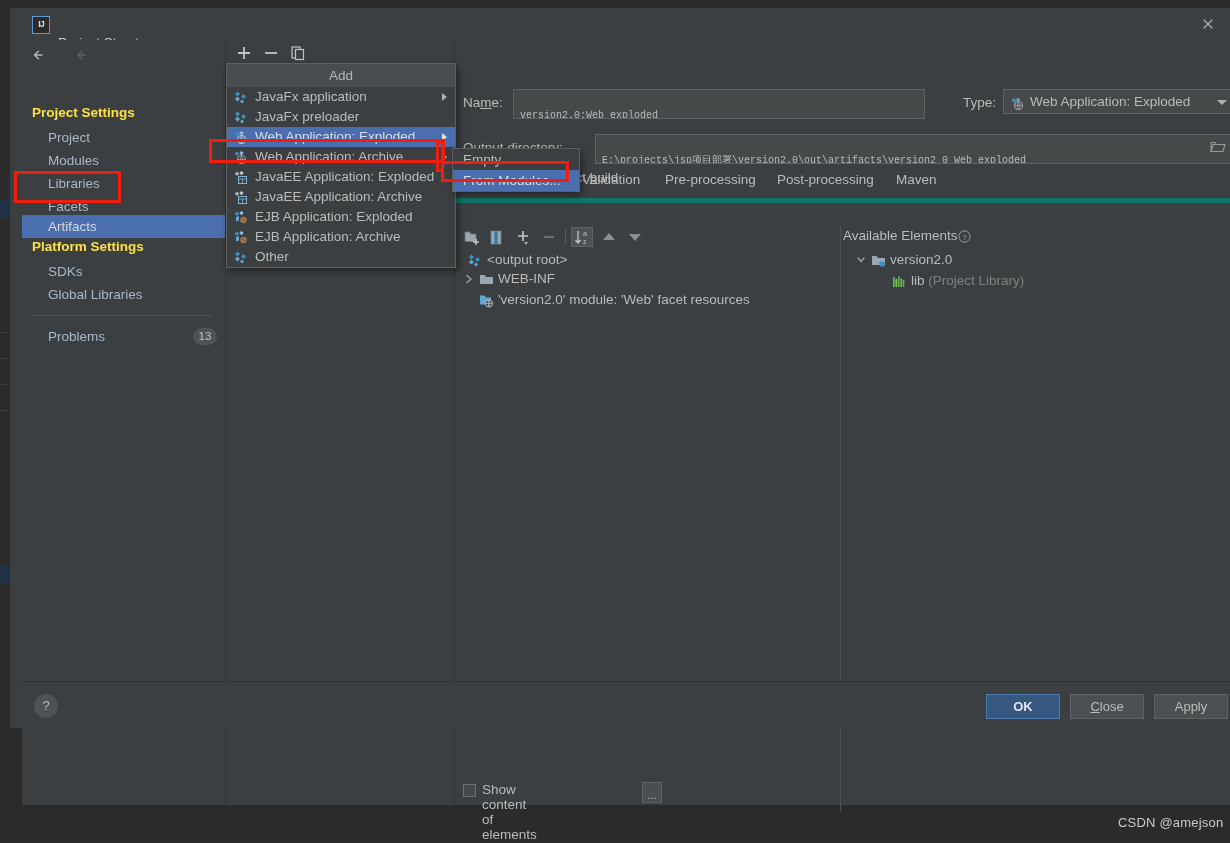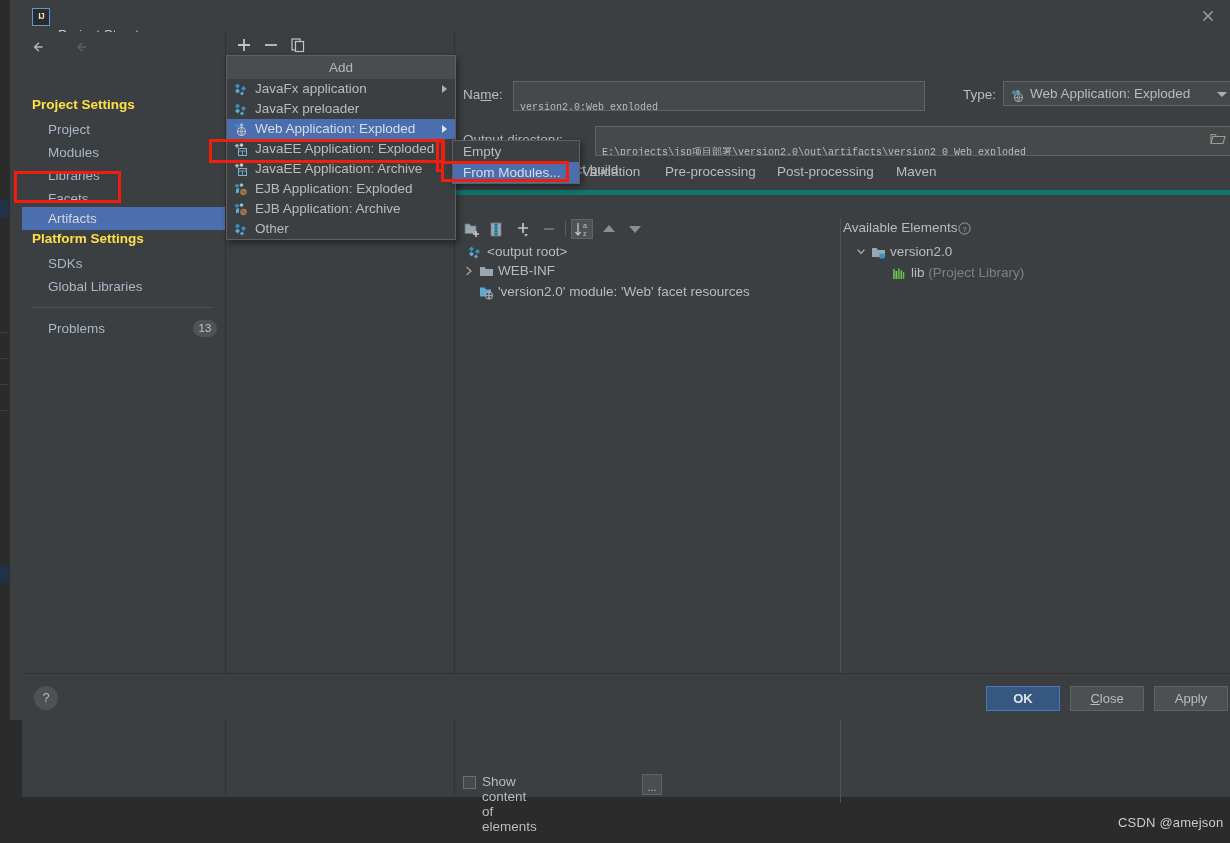--- a/index.html
+++ b/index.html
@@ -23,21 +23,21 @@
     background: #1f3247;
   }
   #ide-bg .code-line {
     position: absolute; left: 0; width: 30px; height: 1px;
     background: #3a3f41;
   }
 
   
   #dialog {
     position: absolute;
-    left: 10px; top: 0;
+    left: 10px; top: 8px;
     width: 1220px; height: 720px;
     background: #3c3f41;
     box-shadow: 0 0 0 1px #2b2b2b;
   }
   #titlebar {
     position: relative;
     height: 32px;
     background: #3c3f41;
   }
   #titlebar .app-icon {
@@ -602,20 +602,32 @@
           <path d="M4 1.5 L6.3 3.8 L4 6.1 L1.7 3.8 Z" fill="#3592c4"></path>
           <path d="M8.5 1 L10.6 3.1 L8.5 5.2 L6.4 3.1 Z" fill="#8fc4e3"></path>
           <circle cx="8.5" cy="9.5" r="4" fill="none" stroke="#c3c9cd" stroke-width="1.1"></circle>
           <path d="M4.5 9.5 L12.5 9.5 M8.5 5.5 Q6.2 9.5 8.5 13.5 M8.5 5.5 Q10.8 9.5 8.5 13.5" stroke="#c3c9cd" stroke-width="0.8" fill="none"></path>
         </svg>
       </span>
       <span>Web Application: Exploded</span>
       <span class="mi-sub"></span>
     </div>
 
+    <div class="menu-item">
+      <span class="mi-icon">
+        <svg width="15" height="15" viewBox="0 0 15 15">
+          <path d="M4 1.5 L6.3 3.8 L4 6.1 L1.7 3.8 Z" fill="#3592c4"></path>
+          <path d="M8.5 1 L10.6 3.1 L8.5 5.2 L6.4 3.1 Z" fill="#8fc4e3"></path>
+          <circle cx="8.5" cy="9.5" r="4" fill="none" stroke="#9aa0a6" stroke-width="1.1"></circle>
+          <path d="M4.5 9.5 L12.5 9.5 M8.5 5.5 Q6.2 9.5 8.5 13.5 M8.5 5.5 Q10.8 9.5 8.5 13.5" stroke="#9aa0a6" stroke-width="0.8" fill="none"></path>
+        </svg>
+      </span>
+      <span>Web Application: Archive</span>
+      <span class="mi-sub"></span>
+    </div>
 
     <div class="menu-item">
       <span class="mi-icon">
         <svg width="15" height="15" viewBox="0 0 15 15">
           <path d="M4 1.5 L6.3 3.8 L4 6.1 L1.7 3.8 Z" fill="#aab3b8"></path>
           <path d="M8.5 1 L10.6 3.1 L8.5 5.2 L6.4 3.1 Z" fill="#c8d0d4"></path>
           <rect x="5.5" y="6.5" width="8" height="7" fill="#3c3f41" stroke="#7fb3d5" stroke-width="1"></rect>
           <path d="M5.5 9 L13.5 9 M9.5 9 L9.5 13.5" stroke="#7fb3d5" stroke-width="0.8"></path>
         </svg>
       </span>

